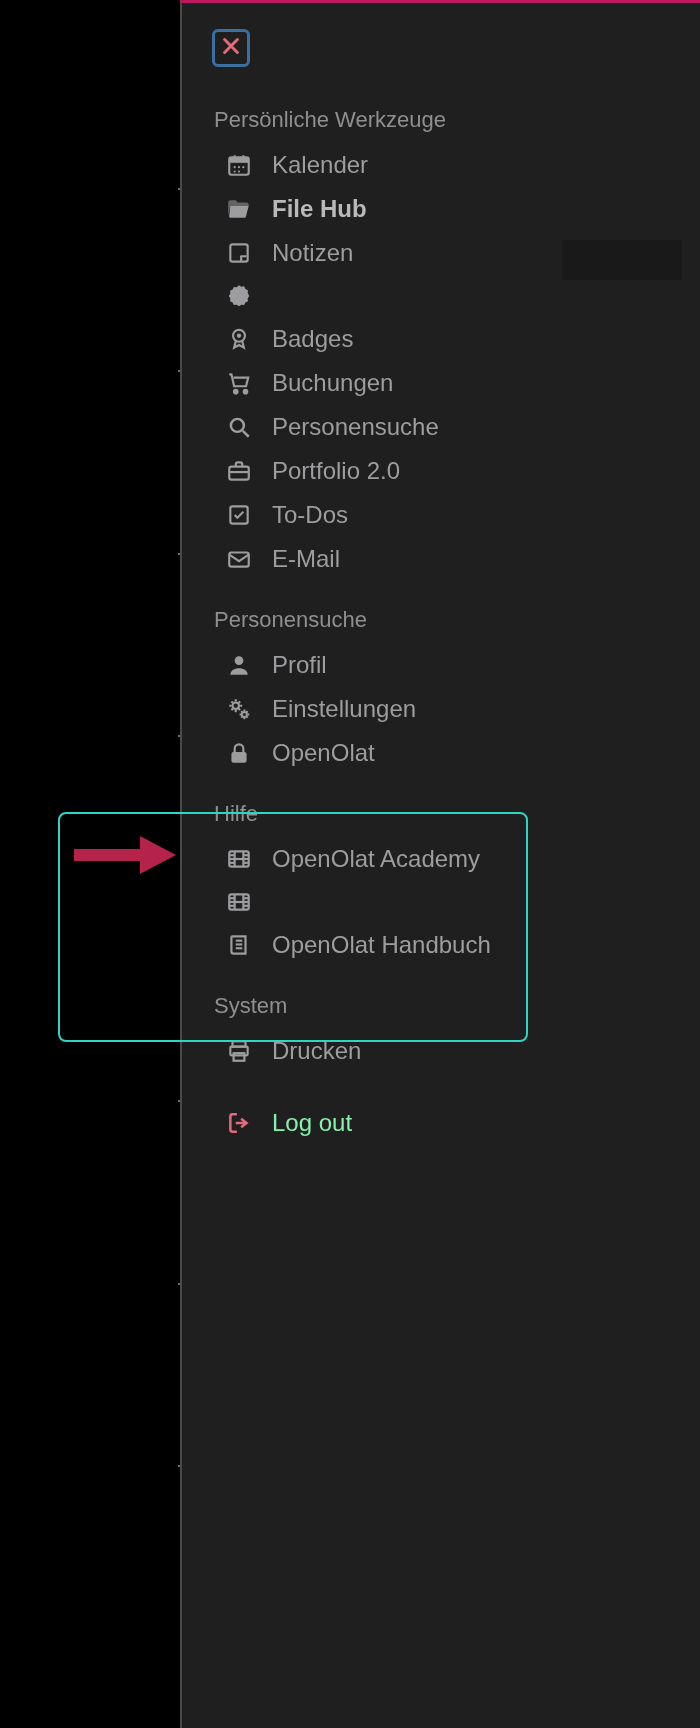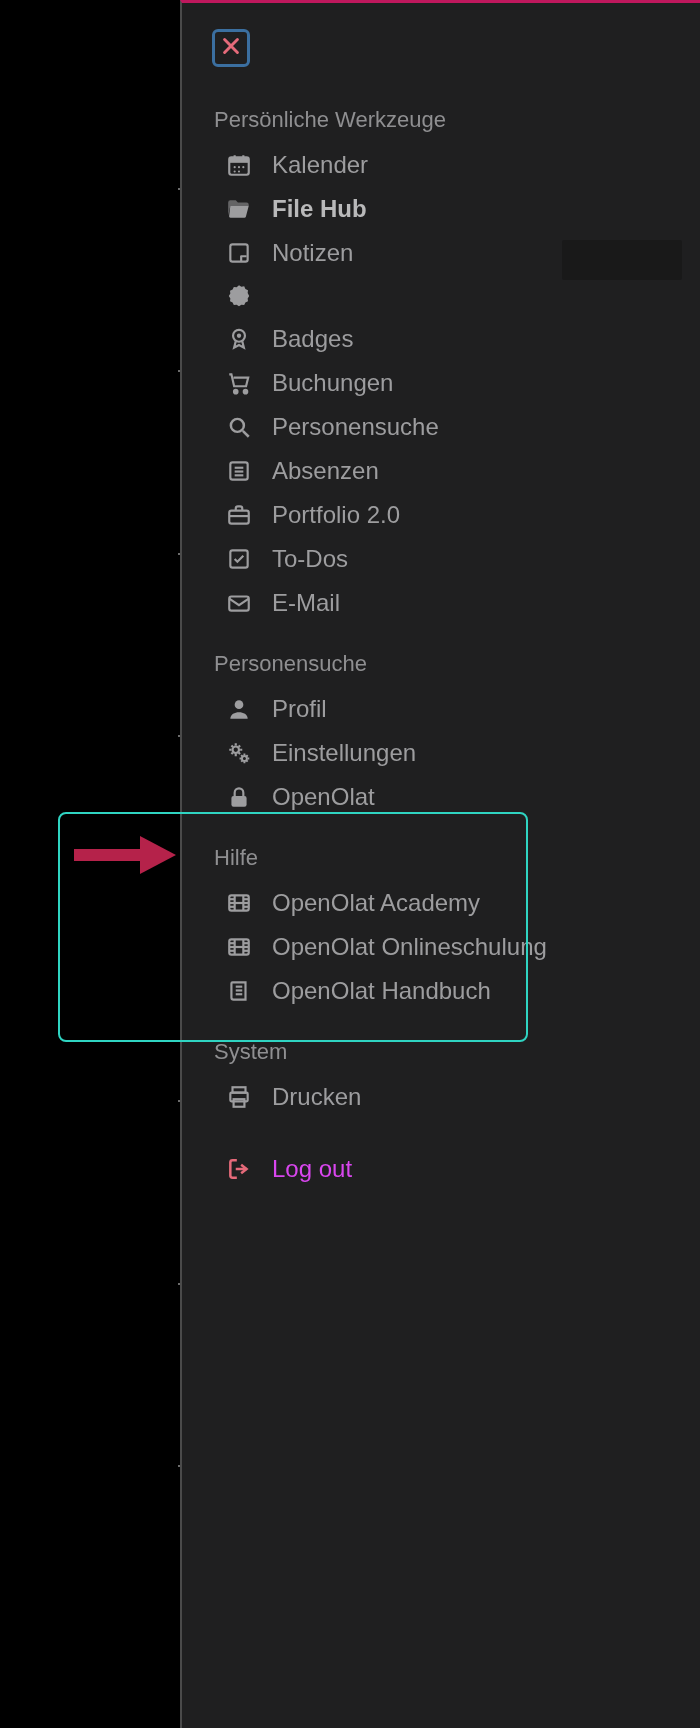--- a/index.html
+++ b/index.html
@@ -7,21 +7,21 @@
     .stage{position:relative;width:700px;height:1728px;}
     .left-strip{position:absolute;left:0;top:0;width:180px;height:1728px;background:#000;}
     .panel{position:absolute;left:180px;top:0;width:520px;height:1728px;background:#1f1f20;border-left:2px solid #4a4a4a;border-top:3px solid #be185d;}
     .panel-inner{padding:26px 30px 30px 30px;}
     .close-btn{width:38px;height:38px;border:3px solid #3b6fa0;border-radius:6px;display:flex;align-items:center;justify-content:center;cursor:pointer;margin-bottom:40px;}
     .close-btn svg{width:22px;height:22px;}
     .section-title{color:#8f8f91;font-size:22px;font-weight:400;margin:26px 0 10px 2px;}
     .section-title.first{margin-top:0;}
     .menu-item{display:flex;align-items:center;gap:18px;padding:8px 4px 8px 12px;color:#9d9d9f;font-size:24px;cursor:pointer;}
     .menu-item.active .label{font-weight:700;color:#b9b9ba;}
-    .menu-item.logout .label{color:#d946ef;}
+    .menu-item.logout .label{color:#86efac;}
     .icon-wrap{width:30px;display:flex;align-items:center;justify-content:center;color:#9d9d9f;}
     .menu-item.logout .icon-wrap{color:#e56a7a;}
     .icon-wrap svg{width:26px;height:26px;}
     .highlight-box{position:absolute;left:58px;top:812px;width:470px;height:230px;border:2px solid #2fd4c2;border-radius:8px;pointer-events:none;}
     .arrow{position:absolute;left:70px;top:830px;pointer-events:none;}
     .redact{position:absolute;background:#191919;}
     .redact.r1{left:562px;top:240px;width:120px;height:40px;border-radius:2px;}
     
     .tick{position:absolute;left:178px;width:6px;height:2px;background:#6c6c6c;}
   </style>
@@ -125,31 +125,20 @@
       <div class="menu-item">
         <span class="icon-wrap">
           <svg viewBox="0 0 24 24" fill="none" stroke="currentColor" stroke-width="2.3">
               <circle cx="10.5" cy="10.5" r="6"></circle>
               <line x1="15.5" y1="15.5" x2="21" y2="21"></line>
             </svg>
         </span>
         <span class="label">Personensuche</span>
       </div>
 
-      <div class="menu-item">
-        <span class="icon-wrap">
-          <svg viewBox="0 0 24 24" fill="currentColor">
-              <rect x="4" y="4" width="16" height="16" rx="2" fill="none" stroke="currentColor" stroke-width="2"></rect>
-              <line x1="8" y1="9" x2="16" y2="9" stroke="currentColor" stroke-width="2"></line>
-              <line x1="8" y1="12.5" x2="16" y2="12.5" stroke="currentColor" stroke-width="2"></line>
-              <line x1="8" y1="16" x2="16" y2="16" stroke="currentColor" stroke-width="2"></line>
-            </svg>
-        </span>
-        <span class="label">Absenzen</span>
-      </div>
 
       <div class="menu-item">
         <span class="icon-wrap">
           <svg viewBox="0 0 24 24" fill="none" stroke="currentColor" stroke-width="2">
               <rect x="3" y="8" width="18" height="12" rx="2"></rect>
               <path d="M9 8V6a2 2 0 0 1 2-2h2a2 2 0 0 1 2 2v2"></path>
               <line x1="3" y1="13" x2="21" y2="13"></line>
             </svg>
         </span>
         <span class="label">Portfolio 2.0</span>
@@ -234,21 +223,20 @@
               <rect x="3" y="5" width="18" height="14" rx="2"></rect>
               <line x1="8" y1="5" x2="8" y2="19"></line>
               <line x1="16" y1="5" x2="16" y2="19"></line>
               <line x1="3" y1="12" x2="21" y2="12"></line>
               <line x1="3" y1="8.5" x2="8" y2="8.5"></line>
               <line x1="3" y1="15.5" x2="8" y2="15.5"></line>
               <line x1="16" y1="8.5" x2="21" y2="8.5"></line>
               <line x1="16" y1="15.5" x2="21" y2="15.5"></line>
             </svg>
         </span>
-        <span class="label">OpenOlat Onlineschulung</span>
       </div>
 
       <div class="menu-item">
         <span class="icon-wrap">
           <svg viewBox="0 0 24 24" fill="none" stroke="currentColor" stroke-width="2">
               <path d="M6 4h12v16H7a2 2 0 0 1-2-2V5a1 1 0 0 1 1-1z"></path>
               <line x1="9" y1="8" x2="15" y2="8"></line>
               <line x1="9" y1="11.5" x2="15" y2="11.5"></line>
               <line x1="9" y1="15" x2="15" y2="15"></line>
             </svg>

